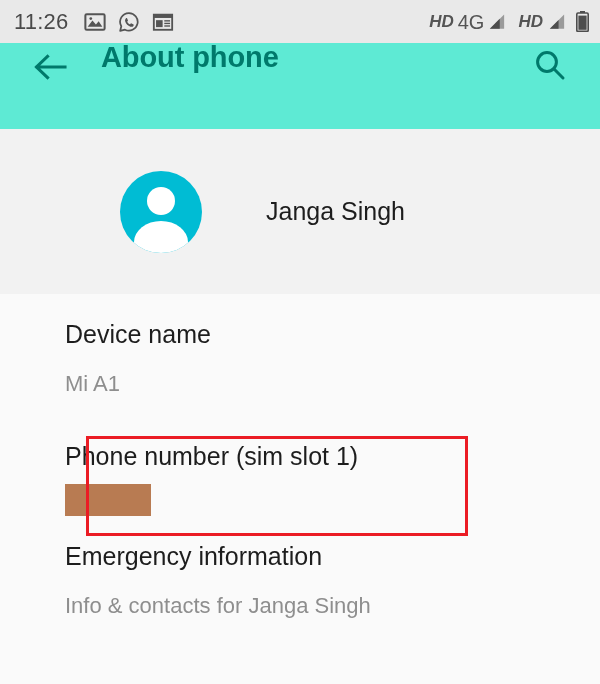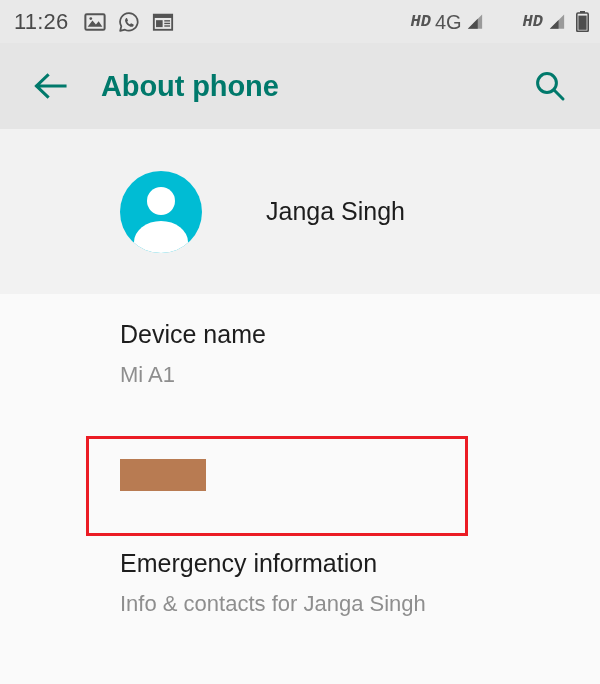--- a/index.html
+++ b/index.html
@@ -64,22 +64,21 @@
     flex: 0 0 auto;
   }
   .status-hd {
     font-size: 17px;
     font-style: italic;
     font-weight: bold;
     color: #545454;
     line-height: 1;
     margin-right: 4px;
     white-space: nowrap;
-    font-family: Liberation Mono, monospace;
-    margin-left: 27px;
+    font-family: Liberation Sans, sans-serif;
   }
   .status-4g {
     font-size: 20px;
     color: #545454;
     line-height: 1;
     margin-right: 3px;
     white-space: nowrap;
   }
   .status-signal {
     width: 19px;
@@ -98,23 +97,23 @@
     flex: 0 0 auto;
   }
 
   
   #app-bar {
     position: absolute;
     top: 43px;
     left: 0;
     width: 600px;
     height: 86px;
-    background: #e5e5e5;
-    display: flex;
-    align-items: center;
+    background: #5eead4;
+    display: flex;
+    align-items: flex-start;
     box-sizing: border-box;
     padding: 0 28px 0 26px;
   }
   #back-button {
     width: 48px;
     height: 48px;
     flex: 0 0 auto;
     display: flex;
     align-items: center;
     justify-content: center;
@@ -197,39 +196,39 @@
     left: 0;
     width: 600px;
     height: 390px;
     background: #fafafa;
   }
   .list-row {
     position: absolute;
     left: 0;
     width: 600px;
     box-sizing: border-box;
-    padding-left: 120px;
+    padding-left: 65px;
     cursor: pointer;
   }
   .row-title {
     font-size: 25px;
     color: #1d1d1d;
     line-height: 1;
     white-space: nowrap;
   }
   .row-subtitle {
     font-size: 22px;
     color: #8e8e8e;
     line-height: 1;
-    margin-top: 17px;
+    margin-top: 26px;
     white-space: nowrap;
   }
   #row-device-name { top: 28px; }
   #row-phone-number { top: 150px; }
-  #row-emergency { top: 257px; }
+  #row-emergency { top: 250px; }
 
   #redaction-block {
     display: inline-block;
     vertical-align: middle;
     width: 86px;
     height: 32px;
     background: #b87b52;
     margin-left: 0;
     position: relative;
     top: -2px;
@@ -334,20 +333,21 @@
   </div>
 
   <div id="list-section">
 
     <div class="list-row" id="row-device-name">
       <div class="row-title">Device name</div>
       <div class="row-subtitle">Mi A1</div>
     </div>
 
     <div class="list-row" id="row-phone-number">
+      <div class="row-title">Phone number (sim slot 1)</div>
       <div id="phone-number-value">
         <span id="redaction-block"></span>
       </div>
     </div>
 
     <div class="list-row" id="row-emergency">
       <div class="row-title">Emergency information</div>
       <div class="row-subtitle">Info &amp; contacts for Janga Singh</div>
     </div>
 

